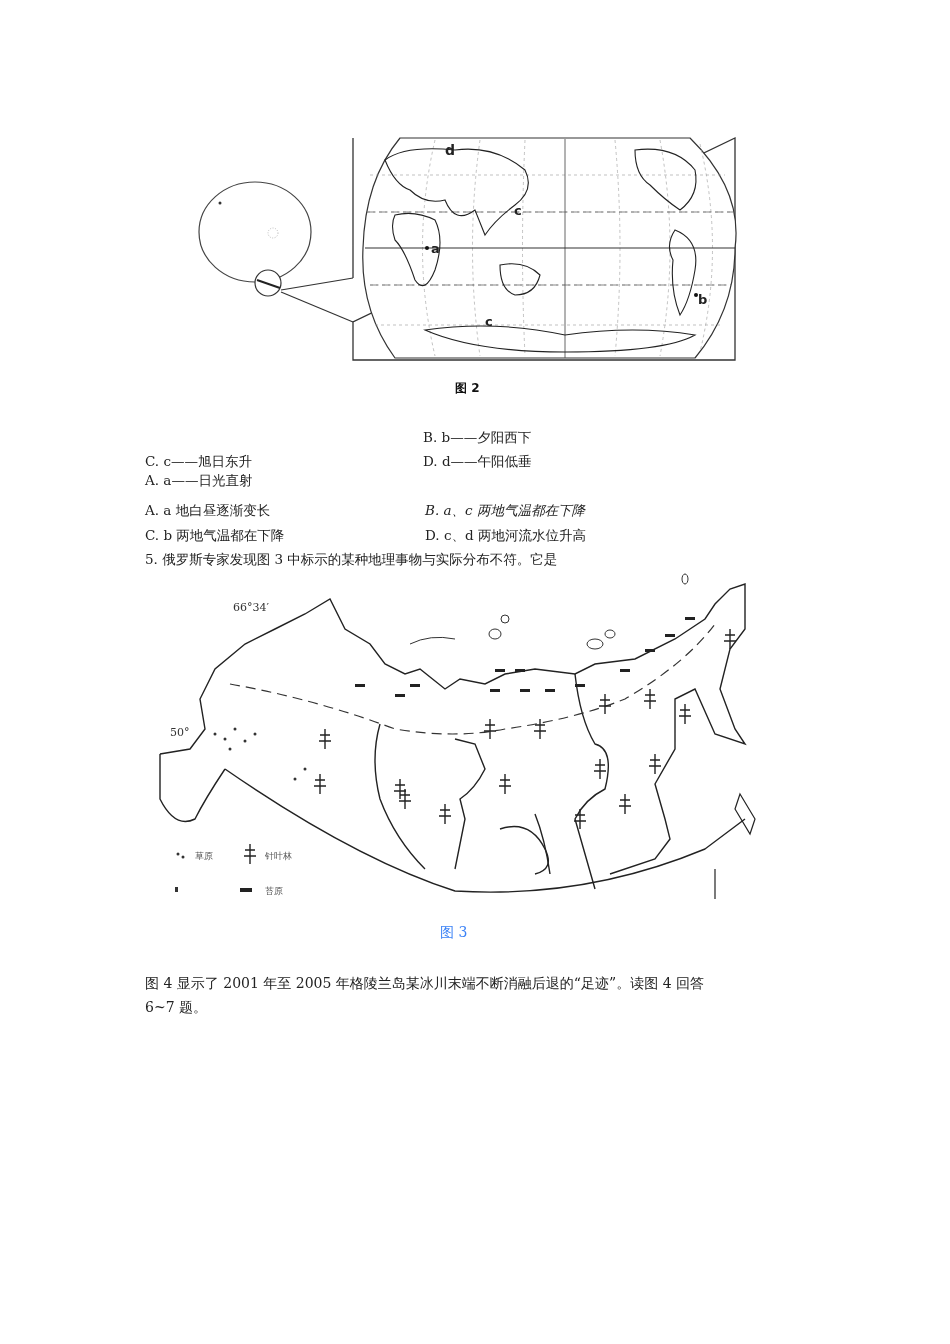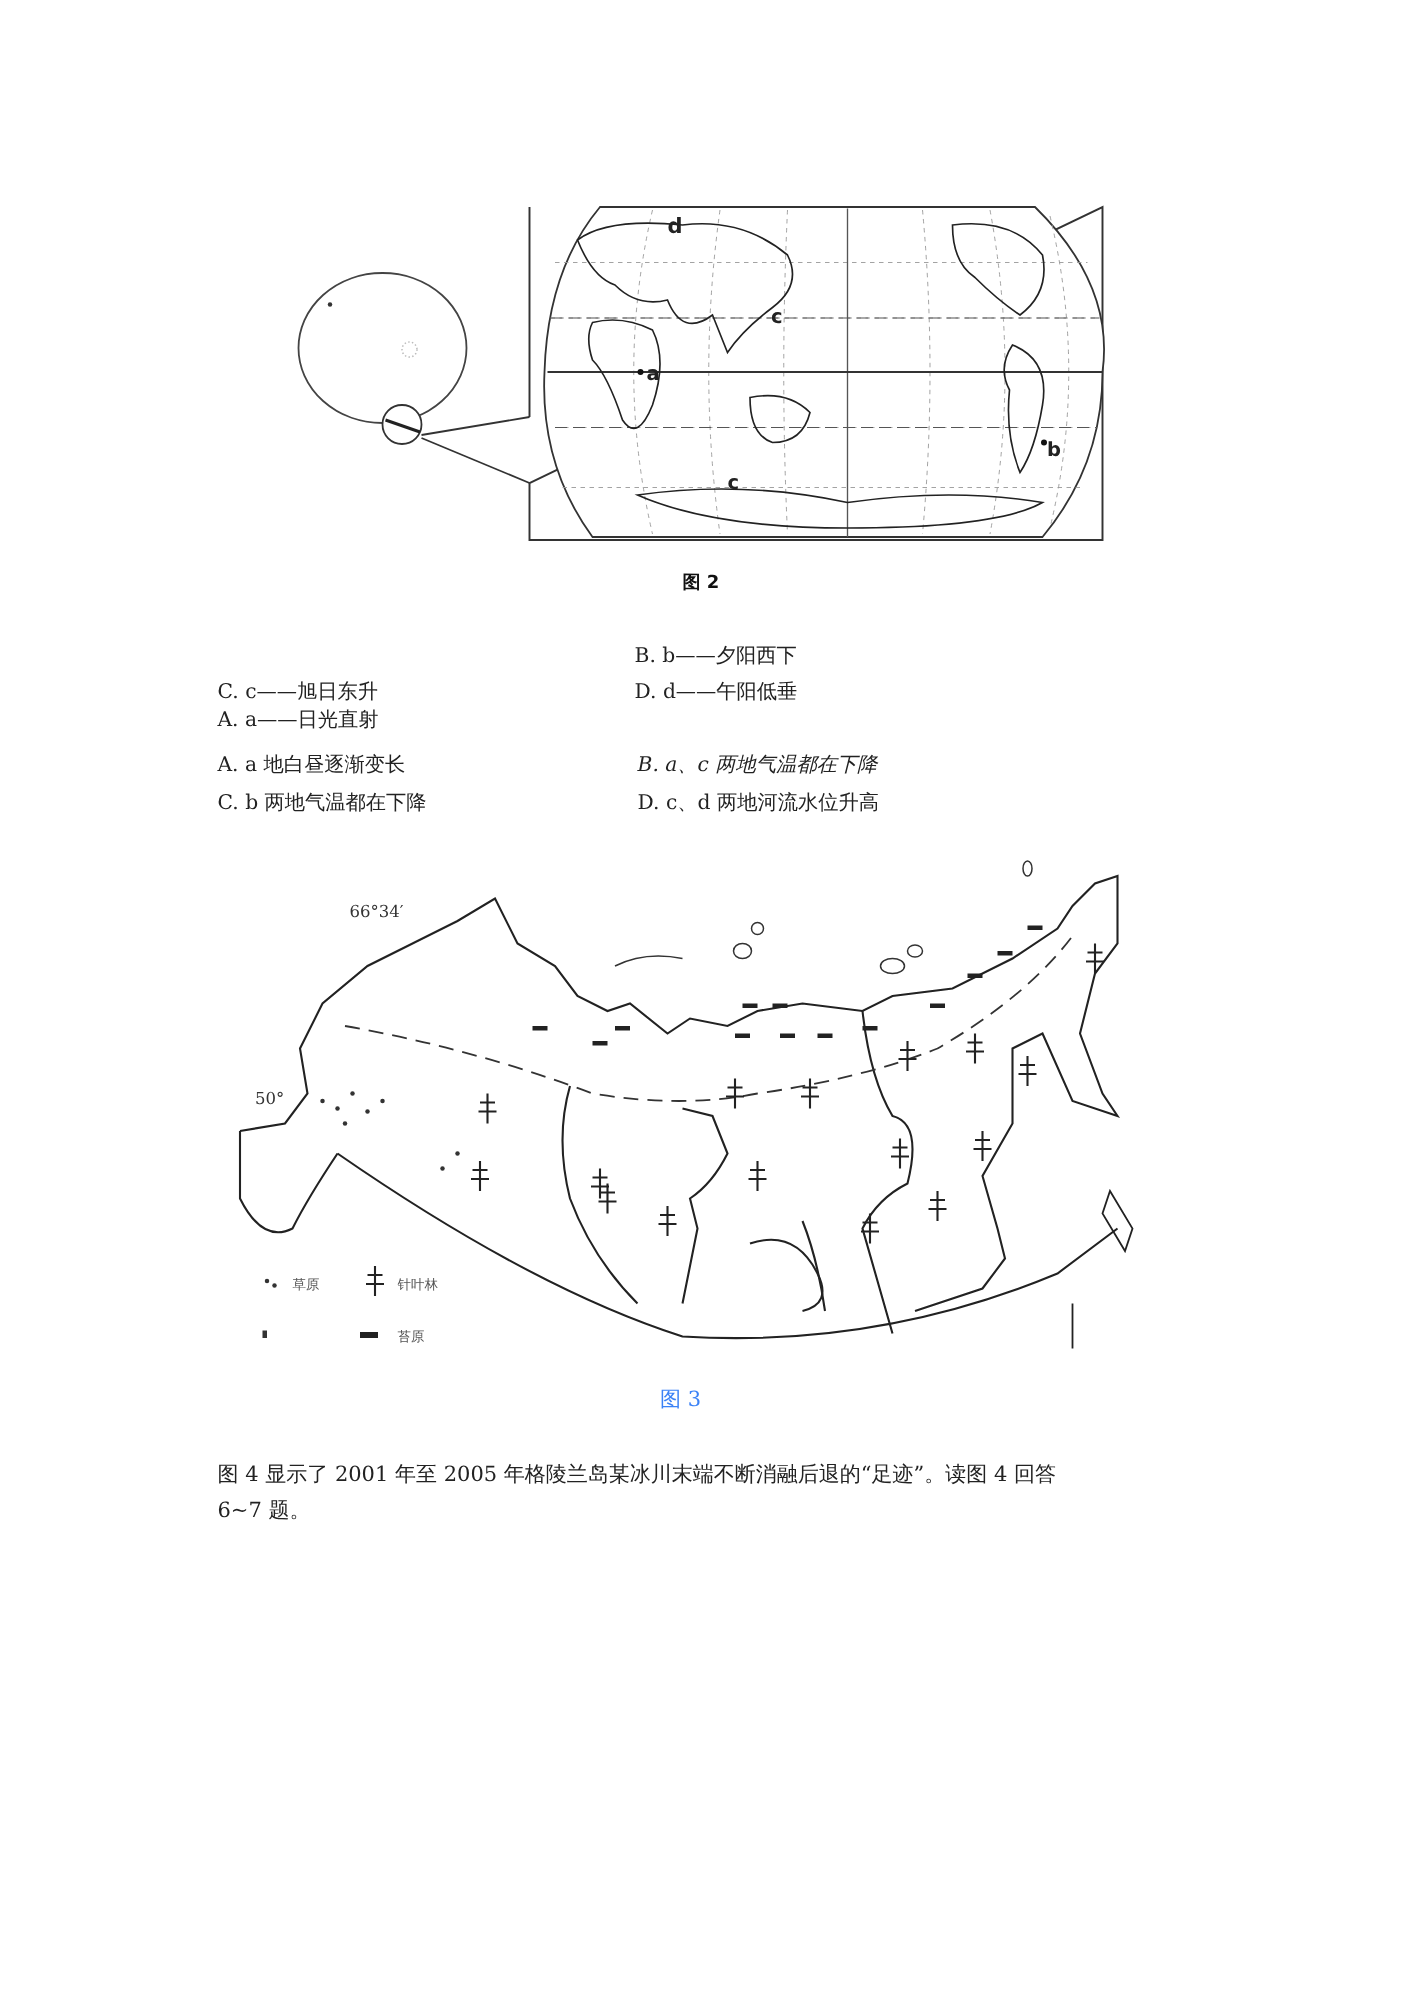--- a/index.html
+++ b/index.html
@@ -87,20 +87,21 @@
   <div class="qline col-a" style="top:432px;margin-top:39px;">A. a——日光直射</div>
   <div class="qline col-b" style="top:428px;">B. b——夕阳西下</div>
   <div class="qline col-a" style="top:452px;">C. c——旭日东升</div>
   <div class="qline col-b" style="top:452px;">D. d——午阳低垂</div>
 
   <div class="qline col-a" style="top:501px;">A. a 地白昼逐渐变长</div>
   <div class="qline" style="left:425px; top:501px;font-style:italic;">B. a、c 两地气温都在下降</div>
   <div class="qline col-a" style="top:526px;">C. b 两地气温都在下降</div>
   <div class="qline" style="left:425px; top:526px;">D. c、d 两地河流水位升高</div>
 
+  <div class="qline col-a" style="top:550px;">5. 俄罗斯专家发现图 3 中标示的某种地理事物与实际分布不符。它是</div>
 
   <div class="fig3">
     <svg width="620" height="340" viewBox="0 0 620 340">
       <g fill="none" stroke="#222" stroke-width="1.4">
 
         <path d="M5,185 L35,180 L50,160 L45,130 L60,100 L90,75 L120,60 L150,45 L175,30 L190,60 L215,75 L230,95 L250,105 L265,100 L290,120 L305,110 L330,115 L350,105 L380,100 L420,105 L440,95 L480,90 L520,70 L550,50 L560,35 L575,20 L590,15 L590,60 L575,80 L565,120 L580,160 L590,175 L560,165 L540,120 L520,130 L520,180 L500,215 L510,250 L515,270 L500,290 L455,305"></path>
 
         <path d="M70,200 Q200,290 300,322 Q430,330 550,280 L590,250"></path>
 
         <path d="M225,155 Q215,190 225,230 Q240,270 270,300"></path>

